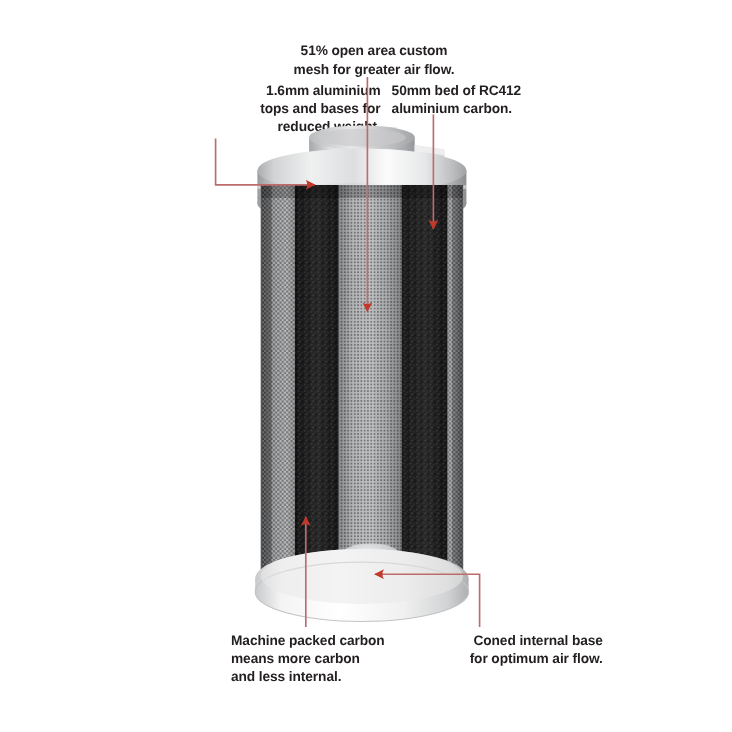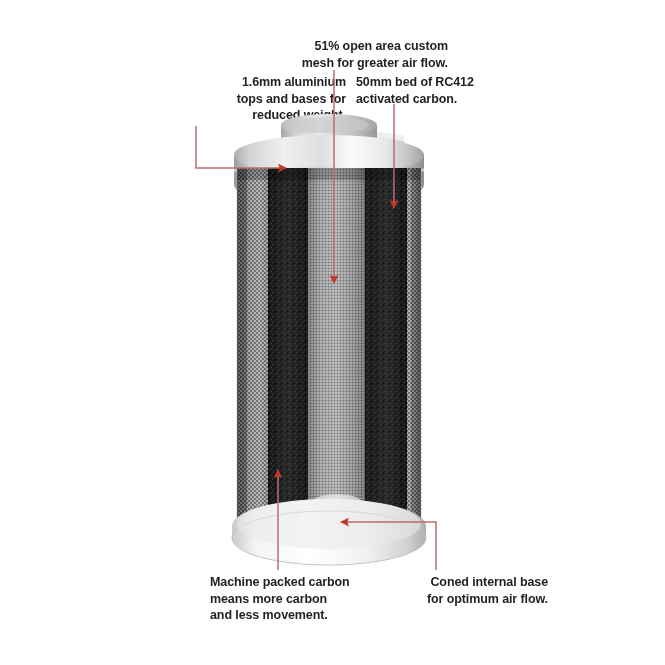--- a/index.html
+++ b/index.html
@@ -19,21 +19,21 @@
     position: absolute;
     font-family: "Liberation Sans", sans-serif;
     font-size: 12.5px;
     font-weight: bold;
     line-height: 16.5px;
     color: #231f20;
     white-space: pre-line;
     letter-spacing: -0.1px;
   }
   .ca-left   { left: 166px; top: 74px;  width: 180px; text-align: right; }
-  .ca-top    { left: 232px; top: 38px;  width: 216px; text-align: right; }
+  .ca-top    { left: 232px; top: 38px;  width: 216px; text-align: center; }
   .ca-right  { left: 356px; top: 74px;  width: 190px; text-align: left; }
   .ca-bleft  { left: 210px; top: 574px; width: 190px; text-align: left; }
   .ca-bright { left: 368px; top: 574px; width: 180px; text-align: right; }
 
   svg.overlay {
     position: absolute;
     left: 0; top: 0;
     width: 665px;
     height: 665px;
     overflow: visible;
@@ -235,22 +235,22 @@
   </svg>
 
   <div class="callout ca-left" style="color: rgb(35, 31, 32);">1.6mm aluminium
 tops and bases for
 reduced weight.</div>
 
   <div class="callout ca-top" style="color: rgb(35, 31, 32);">51% open area custom
 mesh for greater air flow.</div>
 
   <div class="callout ca-right" style="color: rgb(35, 31, 32);">50mm bed of RC412
-activated carbon.</div>
+aluminium carbon.</div>
 
   <div class="callout ca-bleft" style="color: rgb(35, 31, 32);">Machine packed carbon
 means more carbon
-and less movement.</div>
+and less internal.</div>
 
   <div class="callout ca-bright" style="color: rgb(35, 31, 32);">Coned internal base
 for optimum air flow.</div>
 
 </div>
 
 </body></html>

